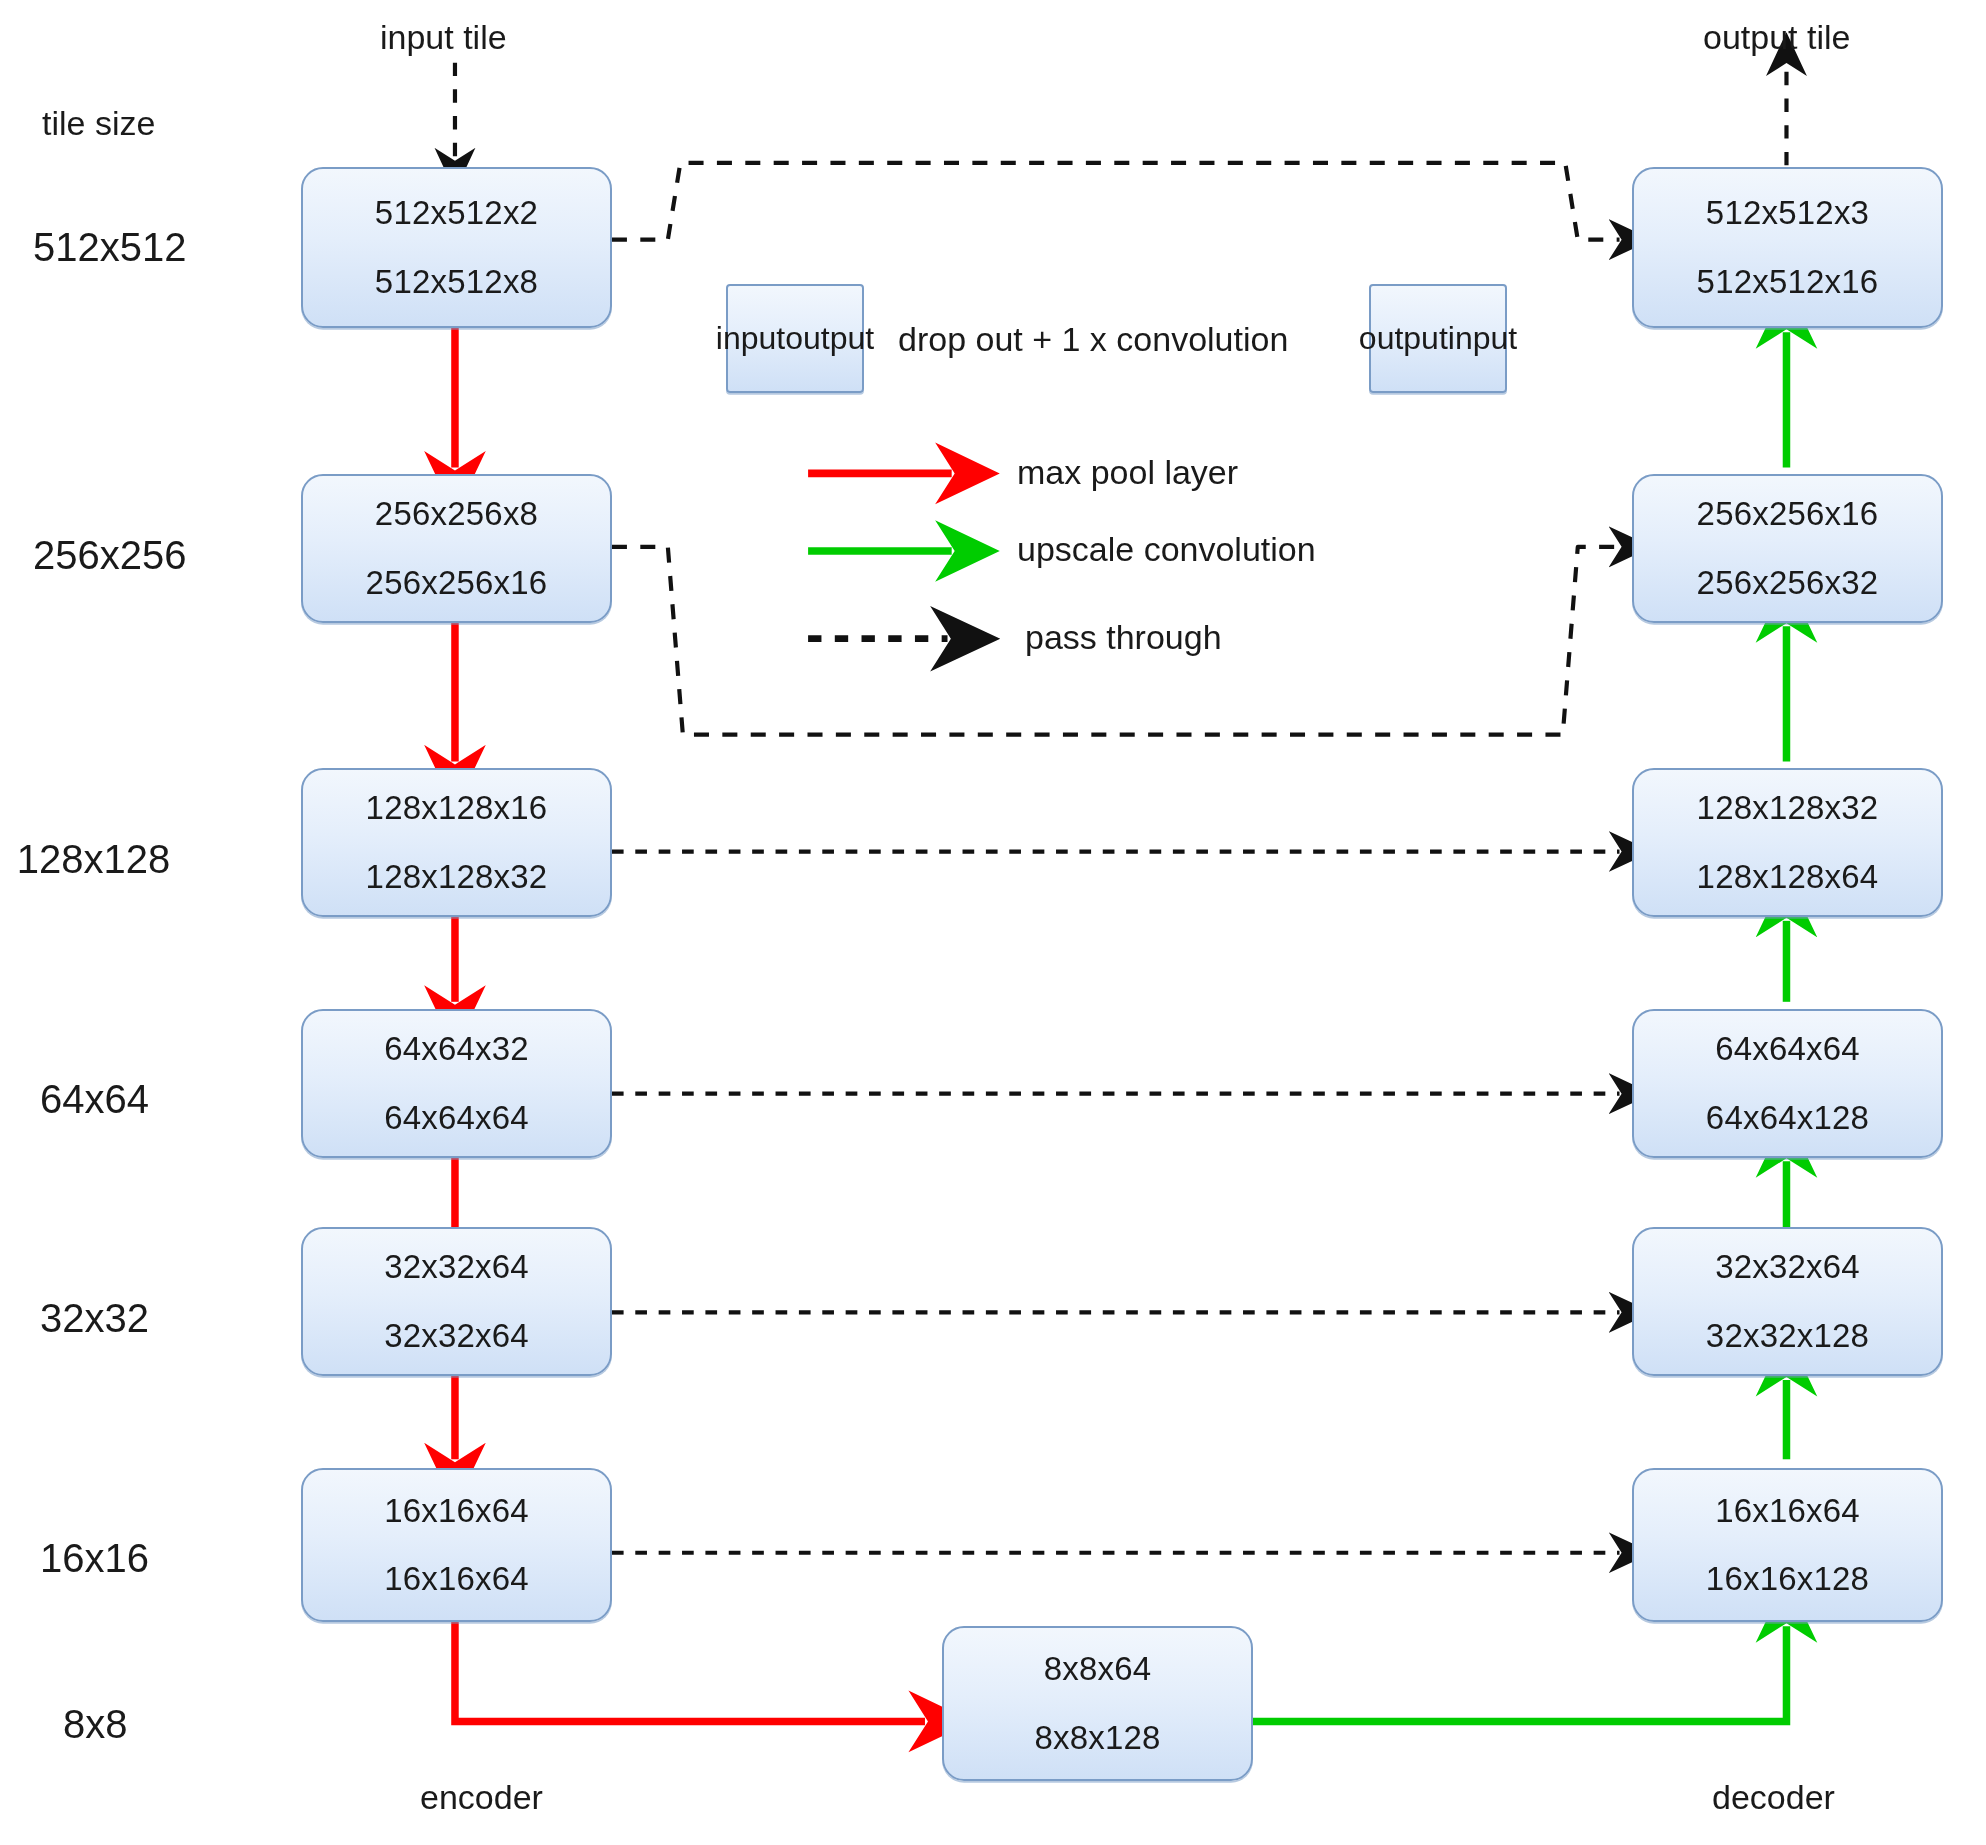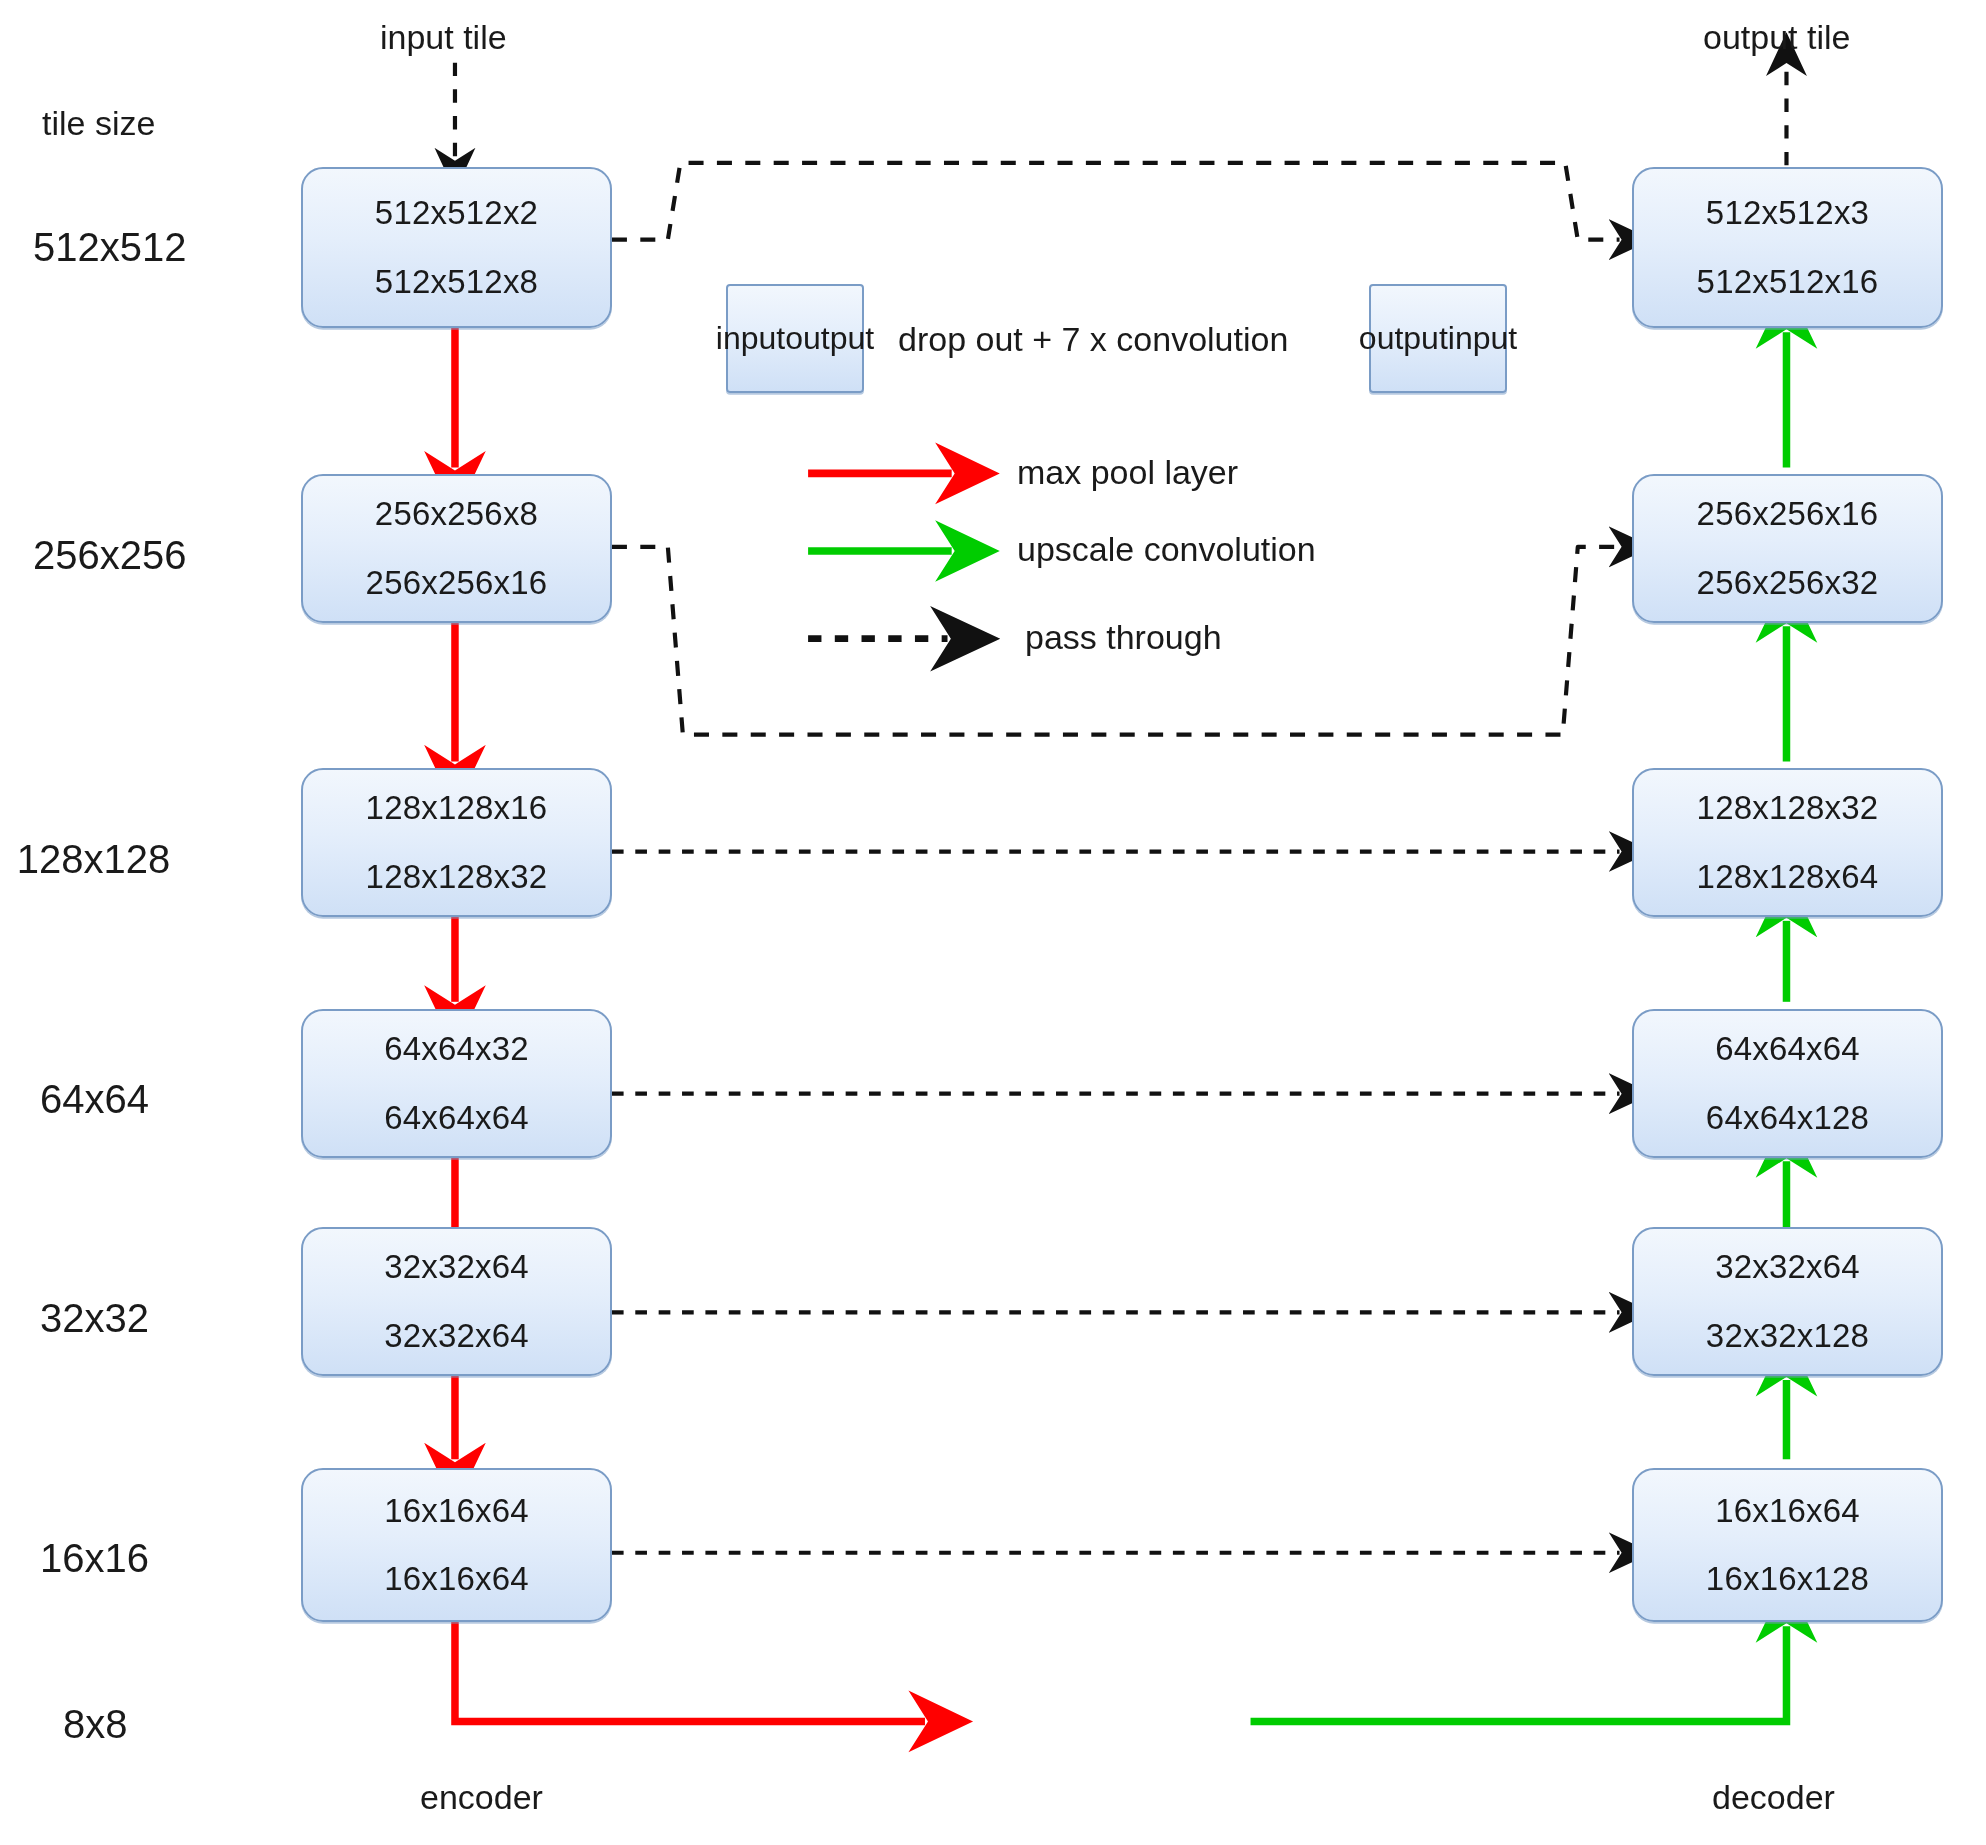--- a/index.html
+++ b/index.html
@@ -152,20 +152,24 @@
   </div>
   <div class="node" style="left:301px;top:1227px;width:311px;height:149px;">
     <span class="ln">32x32x64</span>
     <span class="ln">32x32x64</span>
   </div>
   <div class="node" style="left:301px;top:1468px;width:311px;height:154px;">
     <span class="ln">16x16x64</span>
     <span class="ln">16x16x64</span>
   </div>
 
+  <div class="node" style="left:942px;top:1626px;width:311px;height:155px;">
+    <span class="ln">8x8x64</span>
+    <span class="ln">8x8x128</span>
+  </div>
 
   <div class="node" style="left:1632px;top:167px;width:311px;height:161px;">
     <span class="ln">512x512x3</span>
     <span class="ln">512x512x16</span>
   </div>
   <div class="node" style="left:1632px;top:474px;width:311px;height:149px;">
     <span class="ln">256x256x16</span>
     <span class="ln">256x256x32</span>
   </div>
   <div class="node" style="left:1632px;top:768px;width:311px;height:149px;">
@@ -182,21 +186,21 @@
   </div>
   <div class="node" style="left:1632px;top:1468px;width:311px;height:154px;">
     <span class="ln">16x16x64</span>
     <span class="ln">16x16x128</span>
   </div>
 
   <div class="legend-node" style="left:726px;top:284px;width:138px;height:109px;">
     <span class="ln">input</span>
     <span class="ln">output</span>
   </div>
-  <div class="txt legend-label" style="left:898px;top:320px;">drop out + 7 x convolution</div>
+  <div class="txt legend-label" style="left:898px;top:320px;">drop out + 1 x convolution</div>
   <div class="legend-node" style="left:1369px;top:284px;width:138px;height:109px;">
     <span class="ln">output</span>
     <span class="ln">input</span>
   </div>
 
   <div class="txt legend-label" style="left:1017px;top:453px;">max pool layer</div>
   <div class="txt legend-label" style="left:1017px;top:530px;">upscale convolution</div>
   <div class="txt legend-label" style="left:1025px;top:618px;">pass through</div>
 
 </div>

